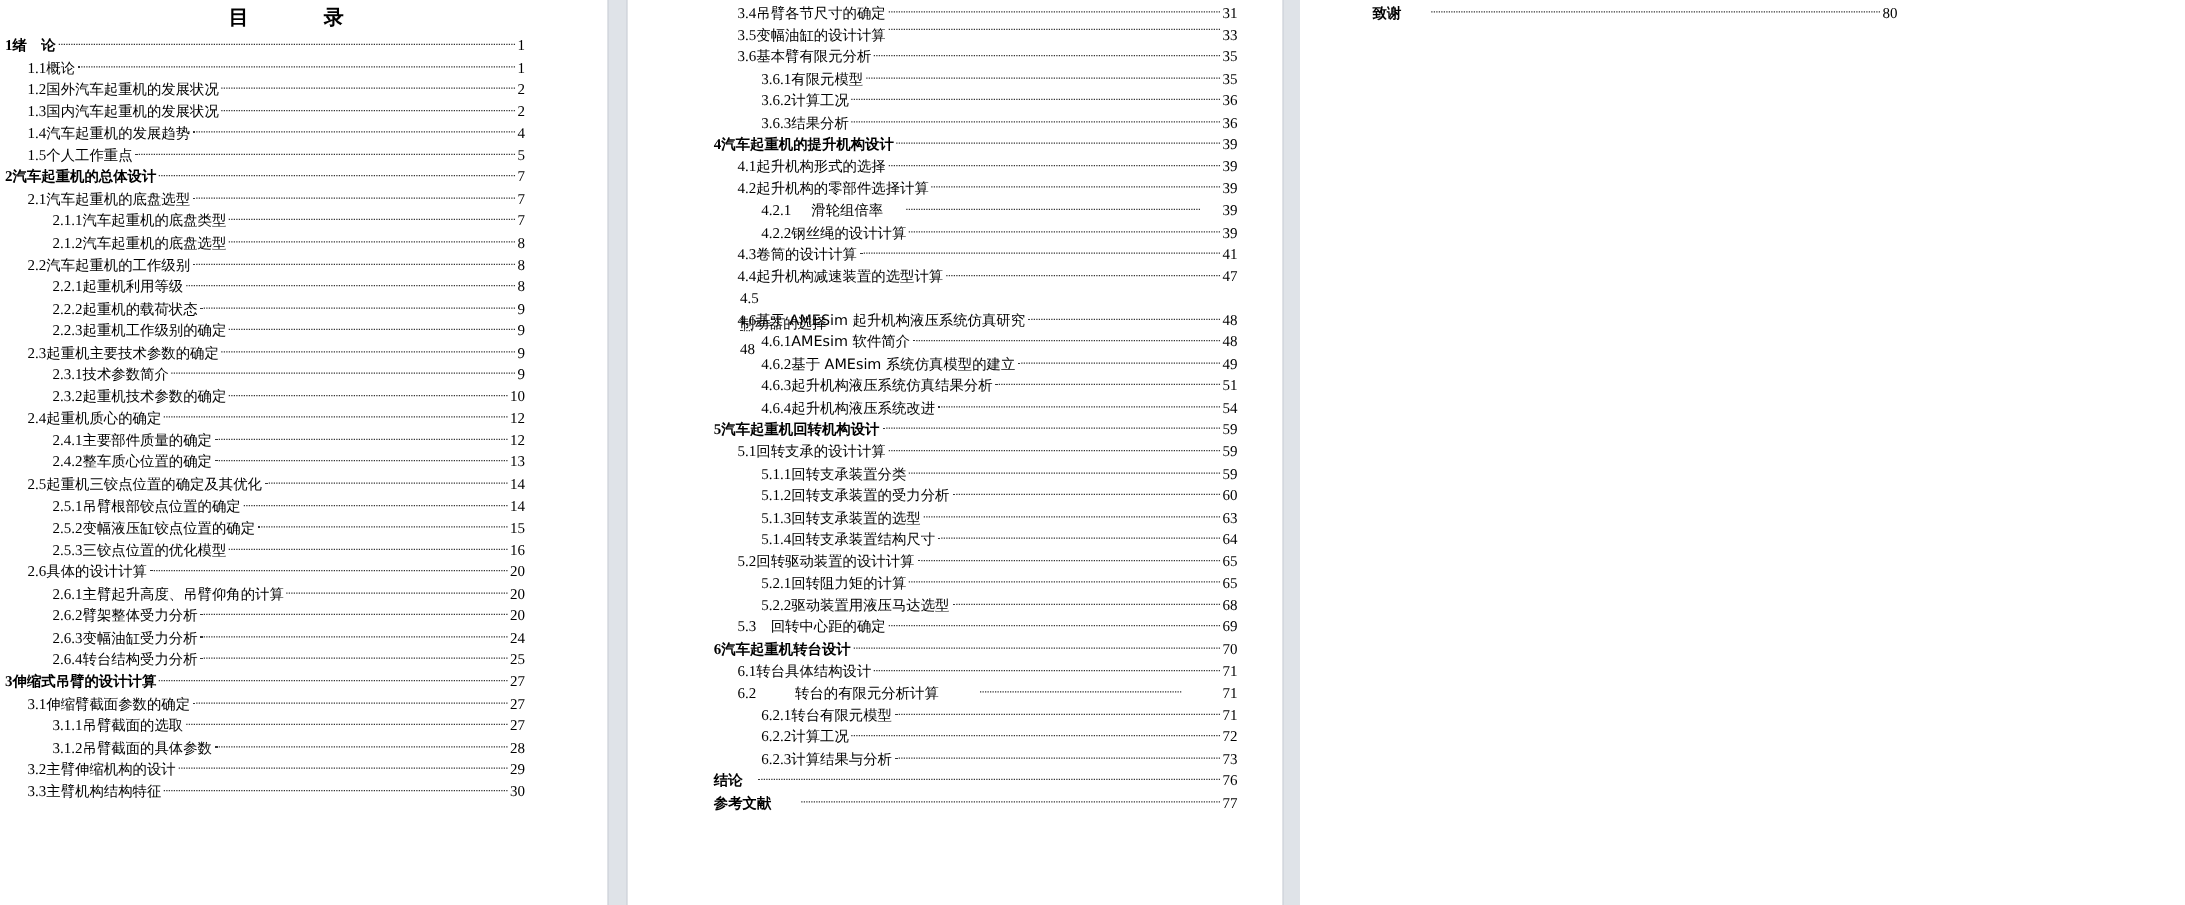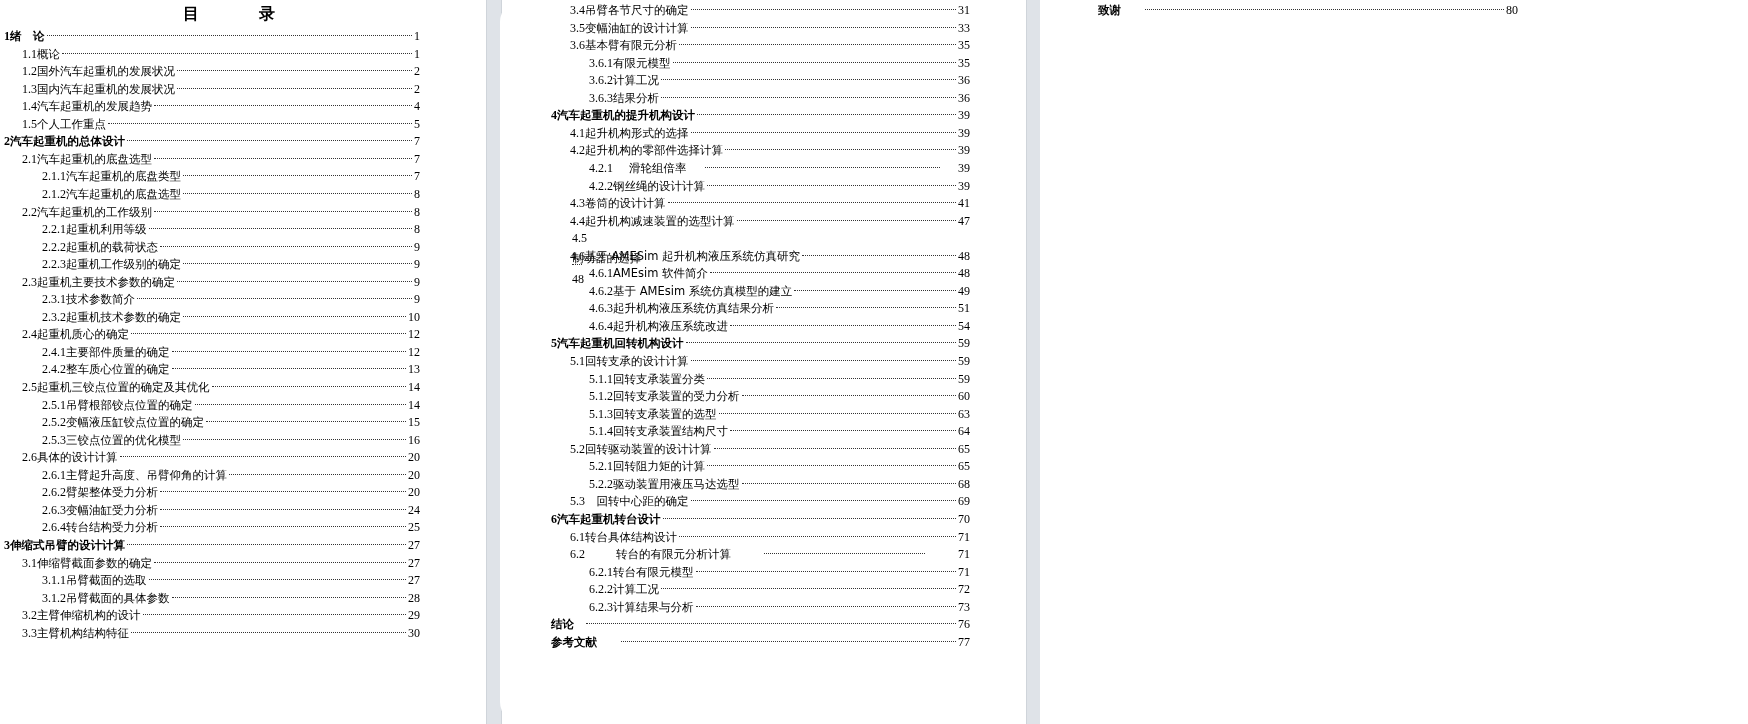--- a/index.html
+++ b/index.html
@@ -248,29 +248,29 @@
       <div class="row" style="left: 22px; width: 398px; top: 622.7px;">
         <span class="num">3.3 </span>
         <span class="txt">主臂机构结构特征</span>
         <span class="leader"></span>
         <span class="page-no">30</span>
       </div>
     </div>
 </div>
 <div class="gutter" style="left:486px;width:14px;"></div>
 
-<div class="page" style="left:500px;width:606px;border-radius:22px;">
+<div class="page" style="left:520px;width:606px;border-radius:22px;">
   <div class="toc" id="toc1">
       <div class="row" style="left: 70px; width: 400px; top: 0px;">
         <span class="num">3.4 </span>
         <span class="txt">吊臂各节尺寸的确定</span>
         <span class="leader"></span>
         <span class="page-no">31</span>
       </div>
-      <div class="row" style="left: 70px; width: 400px; top: 17.55px;">
+      <div class="row" style="left: 70px; width: 400px; top: 17.55px; align-items: center;">
         <span class="num">3.5 </span>
         <span class="txt">变幅油缸的设计计算</span>
         <span class="leader"></span>
         <span class="page-no">33</span>
       </div>
       <div class="row" style="left: 70px; width: 400px; top: 35.1px;">
         <span class="num">3.6 </span>
         <span class="txt">基本臂有限元分析</span>
         <span class="leader"></span>
         <span class="page-no">35</span>

